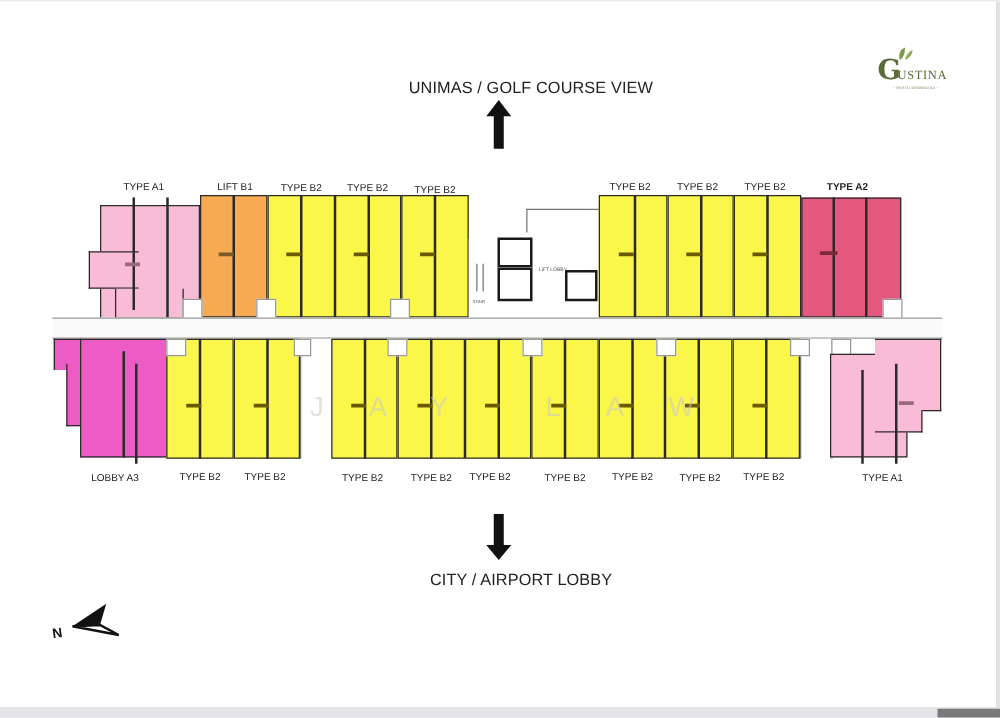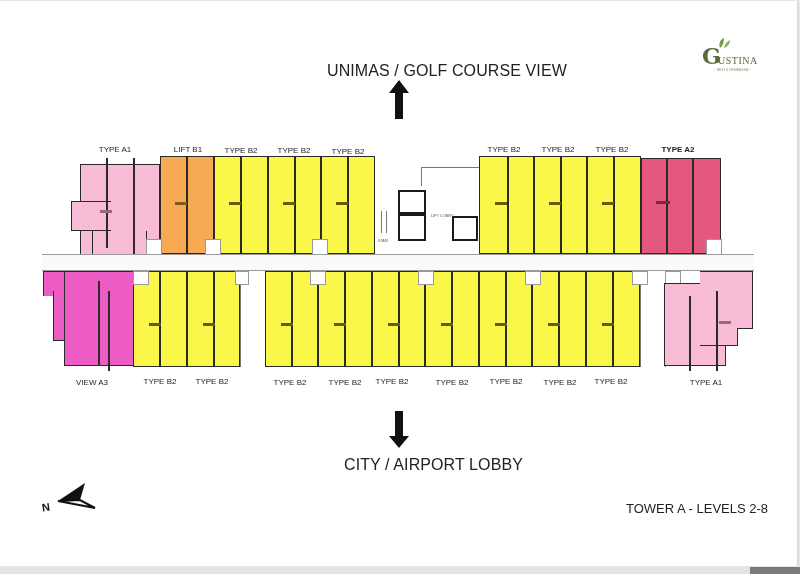--- a/index.html
+++ b/index.html
@@ -1,21 +1,21 @@
 <!DOCTYPE html>
 <html><head>
 <meta charset="utf-8">
 <style>
   html, body { margin:0; padding:0; }
   body { width:800px; height:574px; background:#e9e9ec; position:relative; overflow:hidden; font-family:"Liberation Sans", sans-serif; }
   .page { position:absolute; left:0; top:1px; width:797px; height:565px; background:#ffffff; border-right:1px solid #d8d8dc; box-shadow:0 1px 2px rgba(0,0,0,0.12); }
   .bottom-bar { position:absolute; left:0; top:566px; width:800px; height:8px; background:#e4e4e8; }
   .bottom-bar .thumb { position:absolute; right:0; top:1px; width:50px; height:7px; background:#7a7a7a; }
   .abs { position:absolute; }
-  .view-label { position:absolute; font-size:16px; color:#222; letter-spacing:0.1px; white-space:nowrap; }
+  .view-label { position:absolute; font-size:13px; color:#222; letter-spacing:0.1px; white-space:nowrap; }
   .unit-label { position:absolute; font-size:8px; color:#222; white-space:nowrap; transform:translateX(-50%); }
   .unit { position:absolute; border:1.5px solid #2a2a2a; box-sizing:border-box; }
   .yellow { background:#fbf74a; }
   .orange { background:#f7aa52; }
   .pinklight { background:#f8bcd6; }
   .pinkhot { background:#ec5cc4; }
   .red { background:#e5587e; }
   .corridor { position:absolute; background:#fafafa; border-top:1px solid #9a9a9a; border-bottom:1px solid #9a9a9a; }
   .core { position:absolute; border:1px solid #777; background:#fff; }
   .lift { position:absolute; border:2.5px solid #1a1a1a; background:#fff; box-sizing:border-box; }
@@ -201,22 +201,23 @@
 
   <div>
     <div class="unit pinklight" style="left:664px;top:282px;width:62px;height:83px;"></div>
     <div class="unit pinklight" style="left:700px;top:270px;width:53px;height:58px;border-left:none;"></div>
     <div class="unit pinklight" style="left:700px;top:327px;width:38px;height:18px;border-left:none;border-top:none;"></div>
     <div class="abs" style="left:689px;top:295px;width:2px;height:75px;background:#2a2a2a;"></div>
     <div class="abs" style="left:716px;top:290px;width:2px;height:80px;background:#2a2a2a;"></div>
     <div class="abs" style="left:719px;top:320px;width:12px;height:3px;background:#9a6a7a;"></div>
   </div>
 
-
-  <span class="unit-label" style="left:92px;top:377px;">VIEW A3</span>
+  <span class="watermark" style="left:248px;top:312px;">JAY LAW</span>
+
+  <span class="unit-label" style="left:92px;top:377px;">LOBBY A3</span>
   <span class="unit-label" style="left:160px;top:376px;">TYPE B2</span>
   <span class="unit-label" style="left:212px;top:376px;">TYPE B2</span>
   <span class="unit-label" style="left:290px;top:377px;">TYPE B2</span>
   <span class="unit-label" style="left:345px;top:377px;">TYPE B2</span>
   <span class="unit-label" style="left:392px;top:376px;">TYPE B2</span>
   <span class="unit-label" style="left:452px;top:377px;">TYPE B2</span>
   <span class="unit-label" style="left:506px;top:376px;">TYPE B2</span>
   <span class="unit-label" style="left:560px;top:377px;">TYPE B2</span>
   <span class="unit-label" style="left:611px;top:376px;">TYPE B2</span>
   <span class="unit-label" style="left:706px;top:377px;">TYPE A1</span>
@@ -227,18 +228,17 @@
   <span class="view-label" style="left:344px;top:455px;">CITY / AIRPORT LOBBY</span>
 
   <div>
     <svg class="abs" style="left:40px;top:476px;" width="60" height="40">
       <polygon points="18,24 45,6 40,23" fill="#111"></polygon>
       <polygon points="18,24 40,23 55,31" fill="#fff" stroke="#111" stroke-width="2"></polygon>
     </svg>
     <span class="abs" style="left:42px;top:500px;font-size:11px;font-weight:bold;color:#111;transform:rotate(-8deg);">N</span>
   </div>
 
-  <span class="tower-title" style="left:626px;top:500px;">TOWER A - LEVELS 2-8</span>
 </div>
 
 <div class="bottom-bar">
   <div class="thumb"></div>
 </div>
 
 </body></html>

